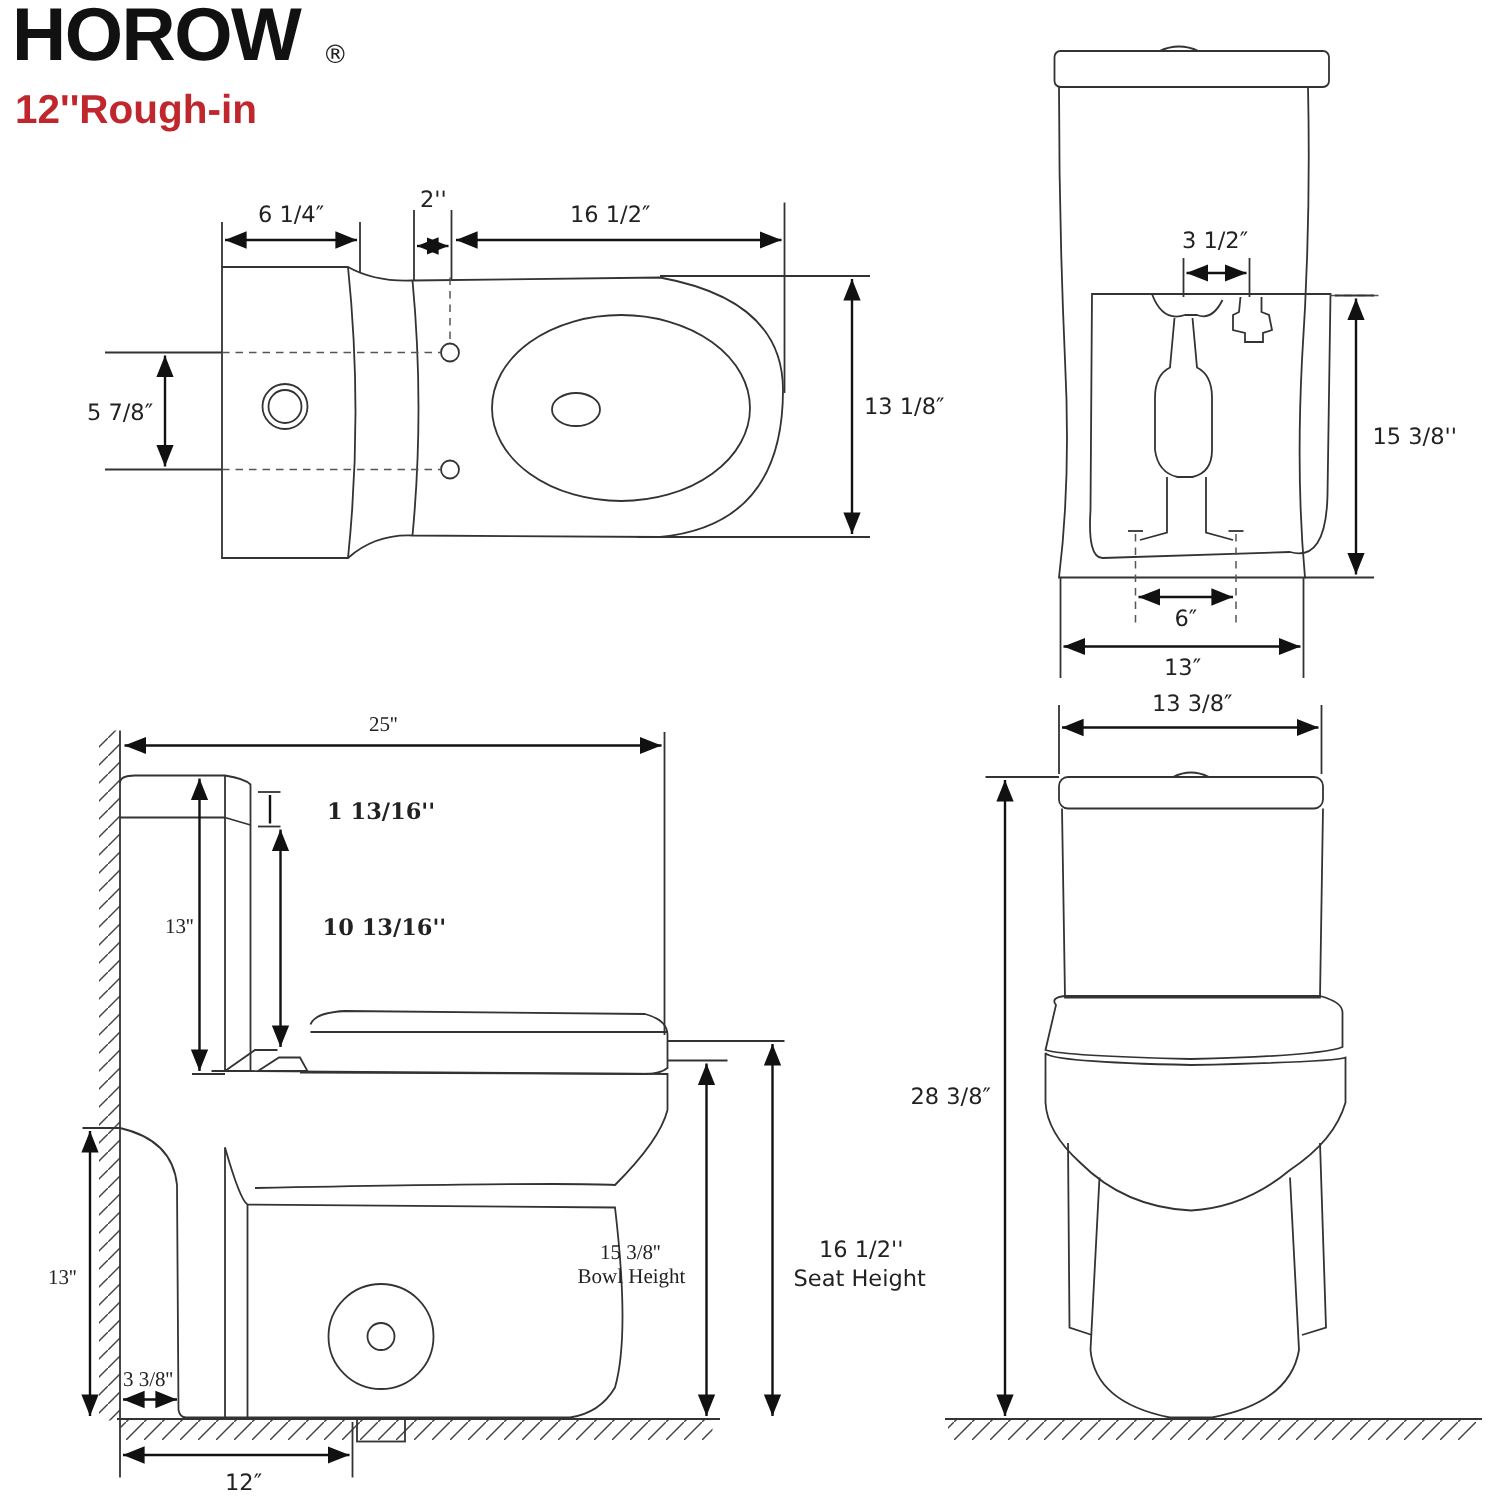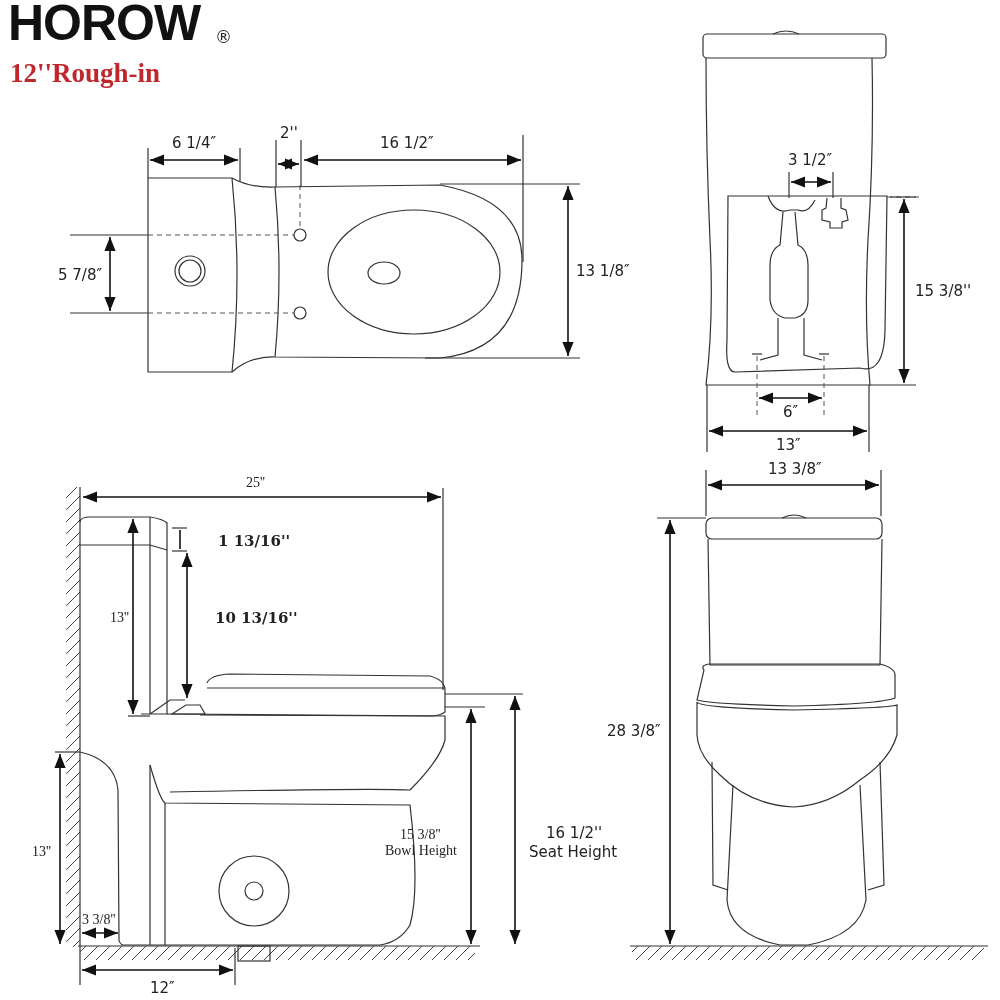--- a/index.html
+++ b/index.html
@@ -1,19 +1,19 @@
 <!DOCTYPE html>
 <html><head>
 <meta charset="utf-8">
 <style>
   html,body{margin:0;padding:0;background:#ffffff;}
   body{width:1000px;height:1000px;position:relative;overflow:hidden;font-family:"DejaVu Sans",sans-serif;}
   .brand{position:absolute;left:8px;top:-6px;font-family:"Liberation Sans",sans-serif;font-weight:900;font-size:50px;letter-spacing:-1px;color:#111;}
   .reg{position:absolute;left:215px;top:27px;font-family:"DejaVu Sans",sans-serif;font-size:17px;color:#222;}
-  .sub{position:absolute;left:10px;top:58px;font-family:Liberation Serif, serif;font-weight:bold;font-size:27px;color:#c0272d;}
+  .sub{position:absolute;left:10px;top:58px;font-family:Liberation Sans, sans-serif;font-weight:bold;font-size:27px;color:#c0272d;}
   svg{position:absolute;left:0;top:0;}
   .ln{stroke:#333;stroke-width:1.2;fill:none;}
   .dim{stroke:#111;stroke-width:1.6;fill:none;}
   .dash{stroke:#555;stroke-width:1;fill:none;stroke-dasharray:5 4;}
   .t{font-family:"DejaVu Sans",sans-serif;font-size:15px;fill:#222;}
   .ts{font-family:"DejaVu Serif",serif;font-size:15px;fill:#222;font-weight:bold;}
   .tl{font-family:"Liberation Serif",serif;font-size:14px;fill:#222;}
 </style>
 </head>
 <body>

